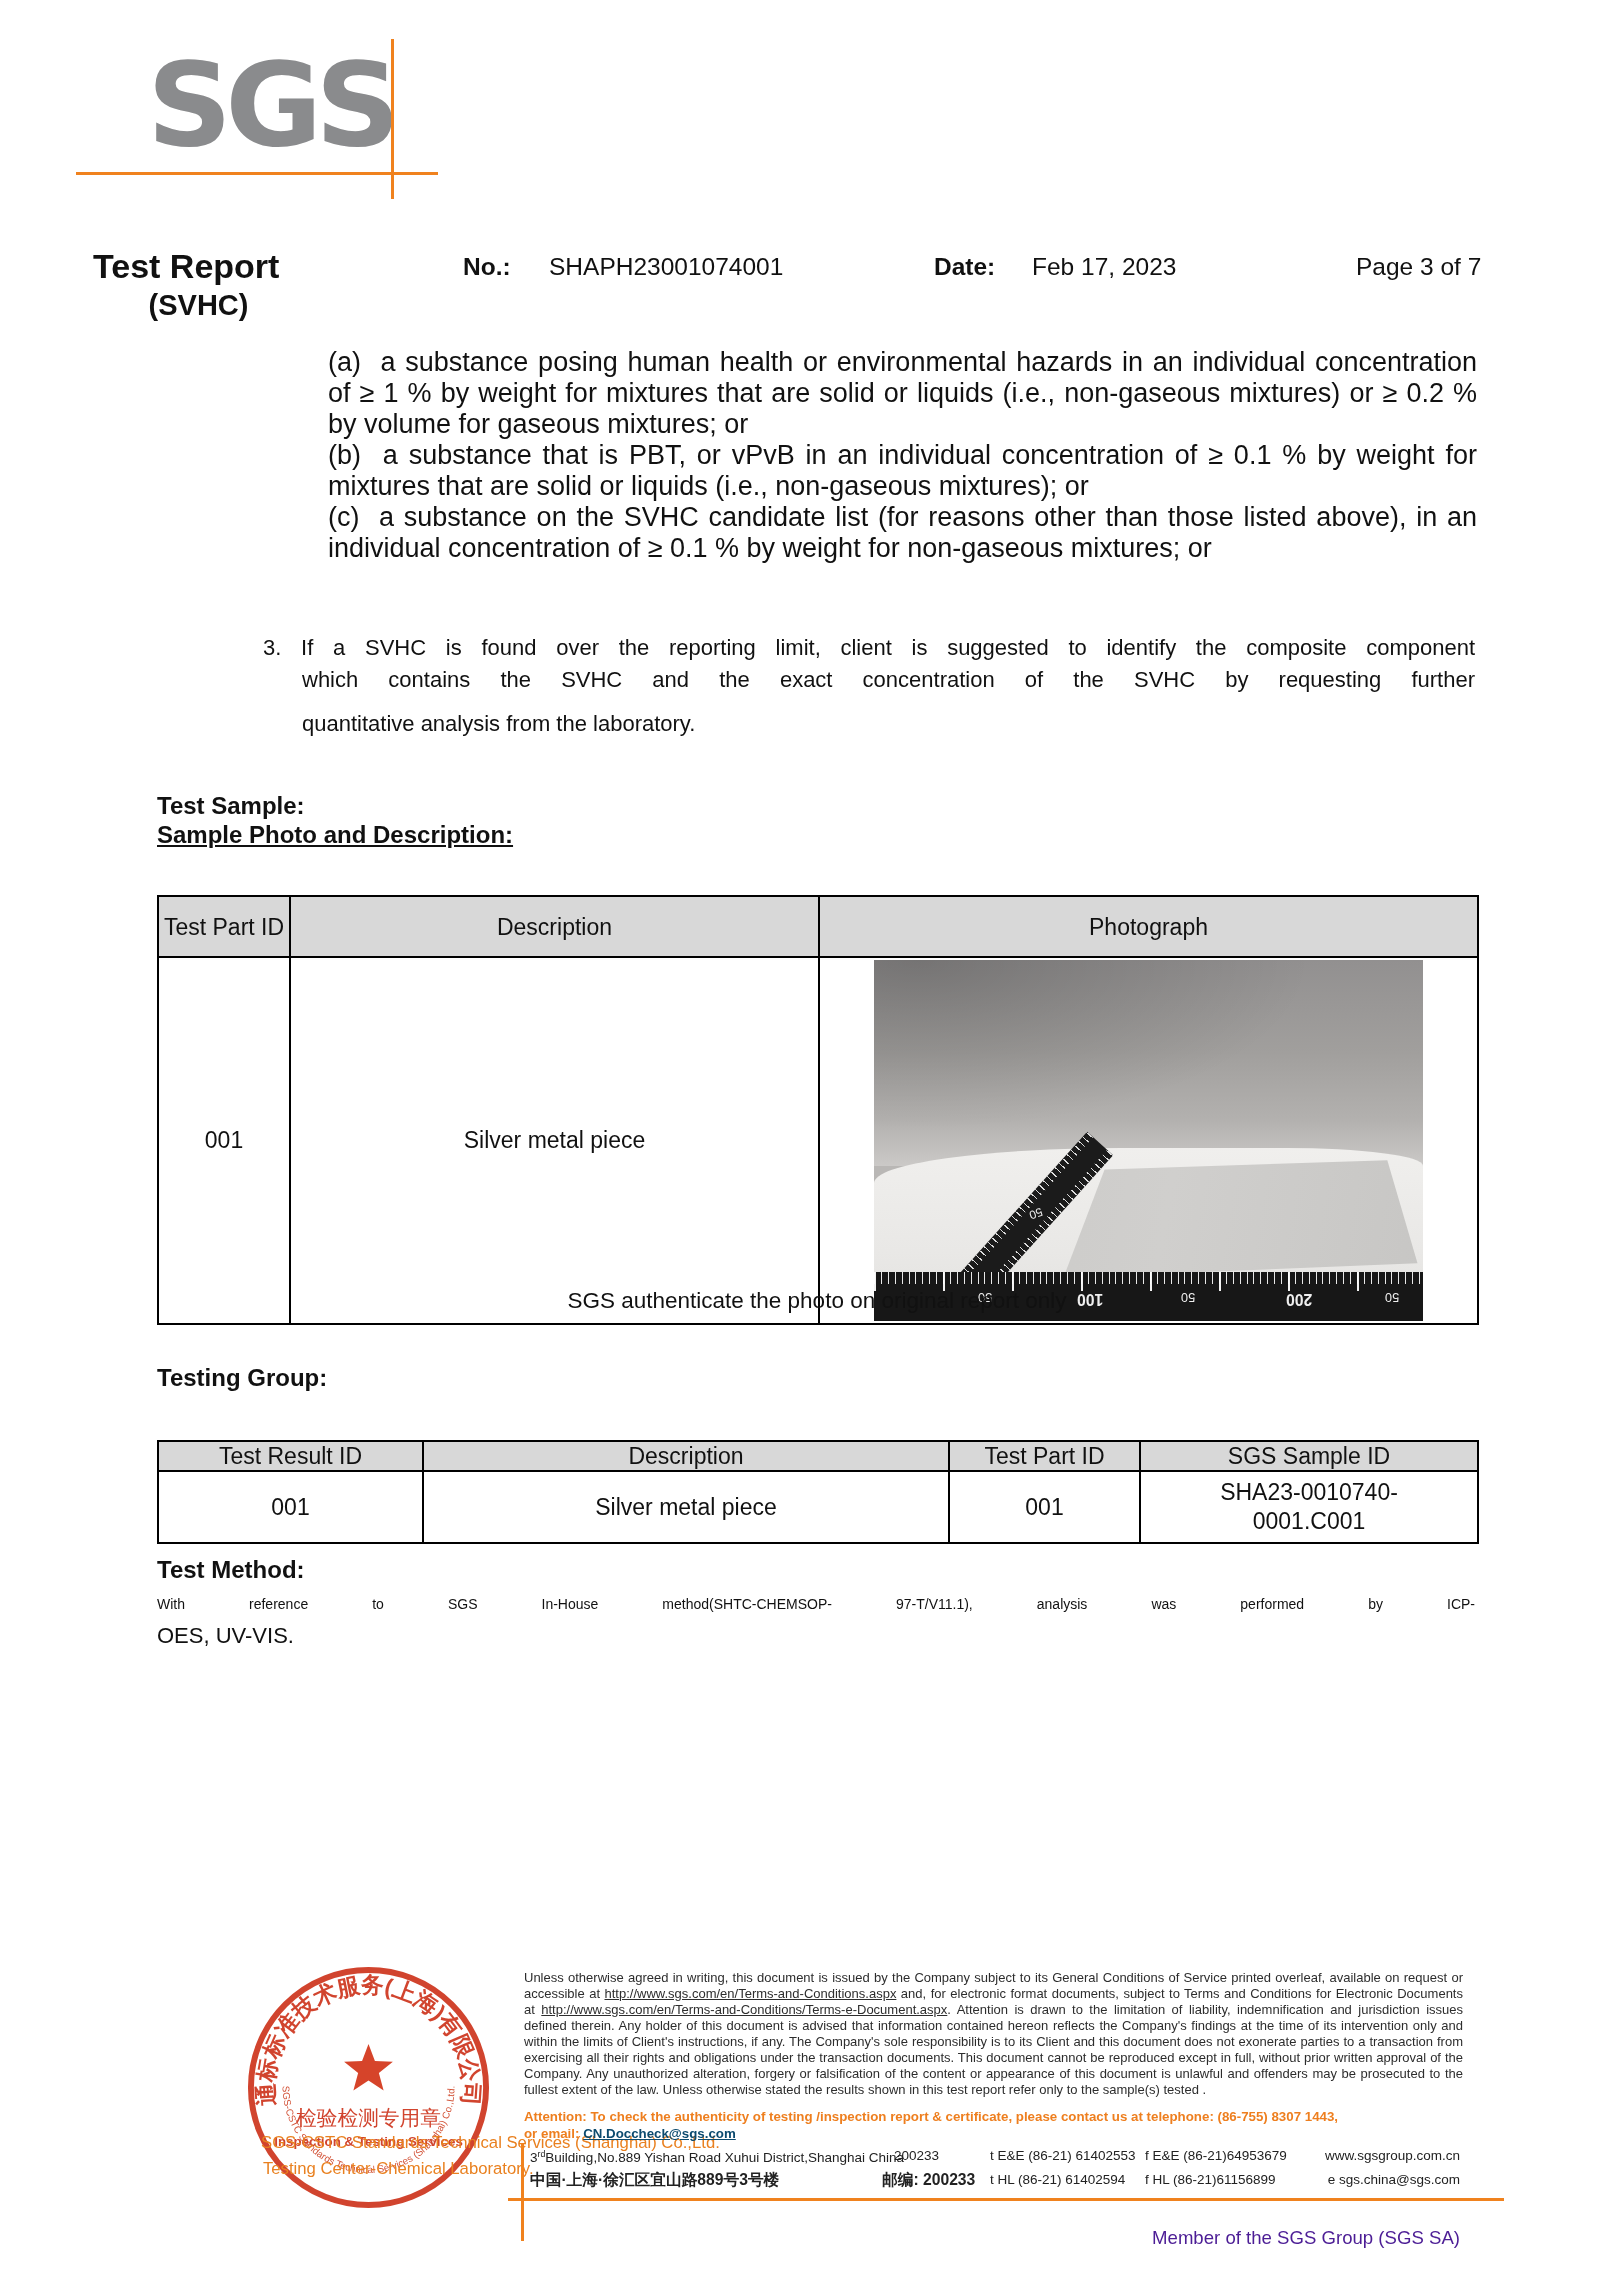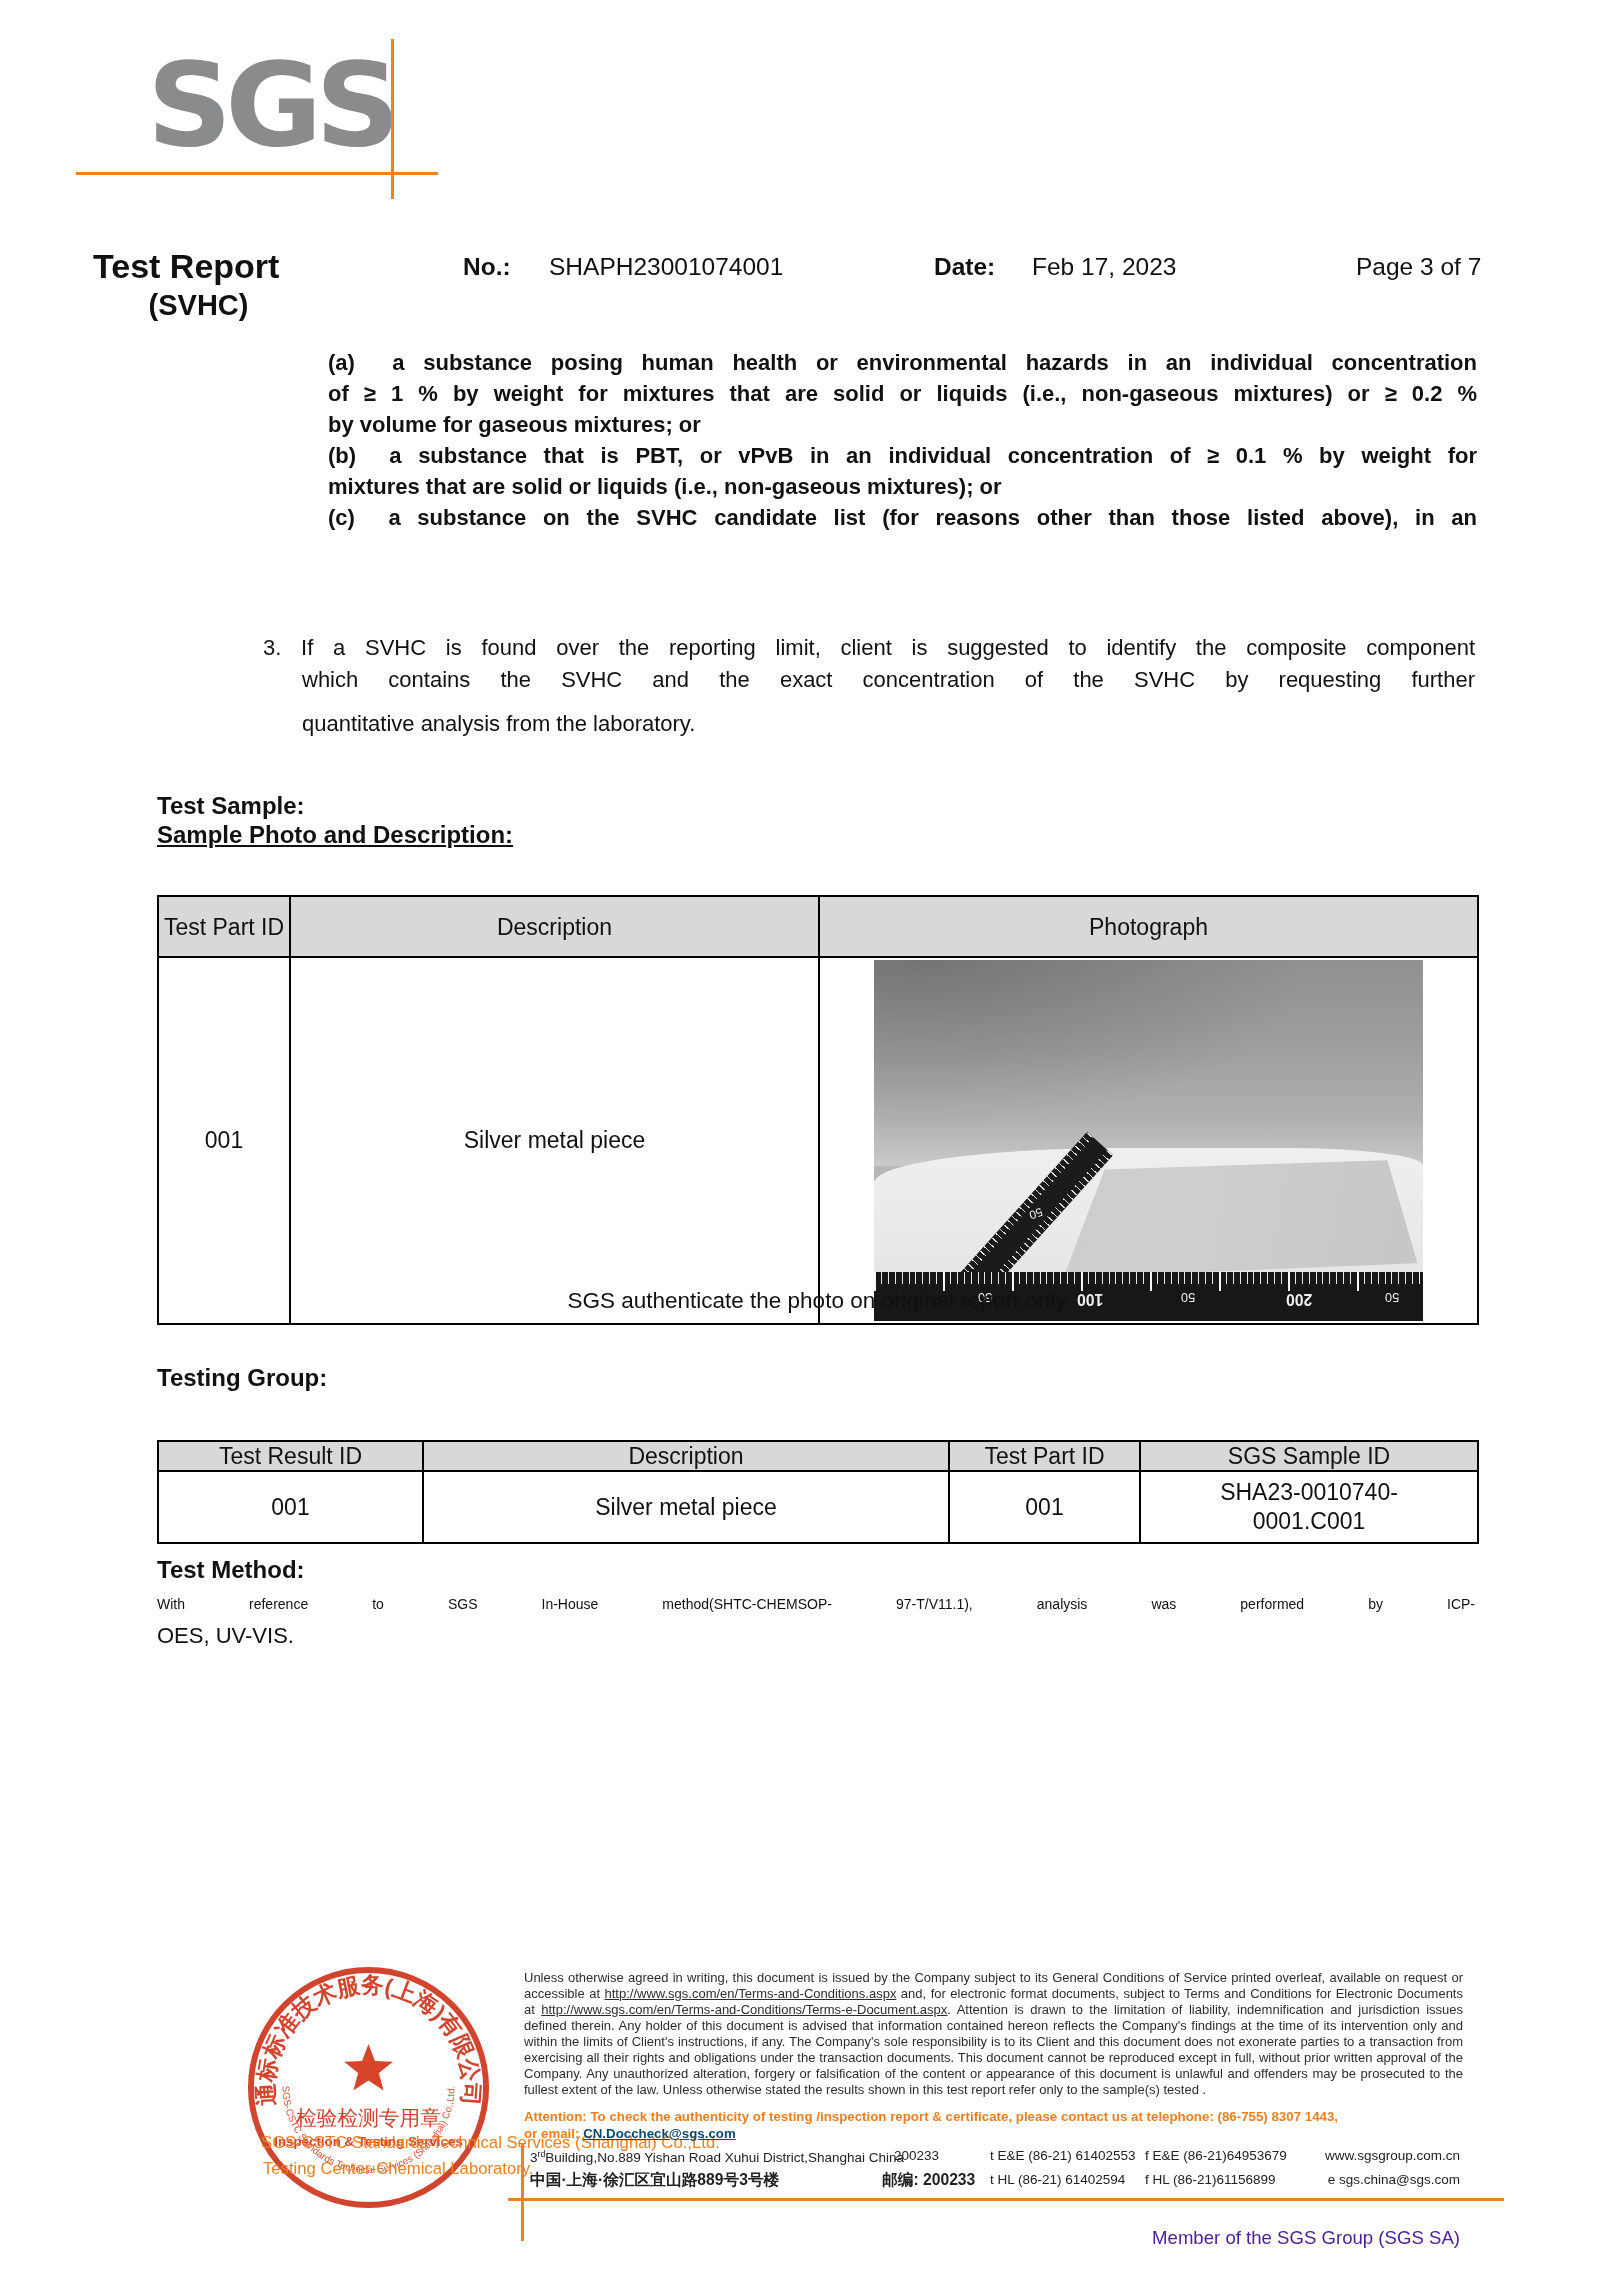--- a/index.html
+++ b/index.html
@@ -12,21 +12,21 @@
   .logo-text{font-family:"DejaVu Sans", sans-serif;font-weight:bold;font-size:116px;line-height:1;
              color:#8a8b8d;letter-spacing:-6.9px;transform:scaleX(1.02);transform-origin:left top;}
   .orange-hline{background:#f0821e;height:2.9px;}
   .orange-vline{background:#f0821e;width:2.9px;}
 
   .title1{font-size:34px;font-weight:bold;}
   .title2{font-size:29px;font-weight:bold;}
   .hmeta{font-size:24.5px;}
 
   
-  .clause{font-size:22px;line-height:31px;white-space:nowrap;font-weight:bold;}
+  .clause{font-size:27px;line-height:31px;white-space:nowrap;}
   .jline{width:1149px;text-align:justify;text-align-last:justify;white-space:normal;}
   .note-block{font-size:22px;line-height:32px;}
   .note-jline{width:1212px;text-align:justify;text-align-last:justify;}
   .note-indent{padding-left:39px;width:1173px;}
   .note-last{padding-left:39px;margin-top:12px;}
 
   .sec-h{font-size:24px;font-weight:bold;}
 
   
   table.rep{border-collapse:collapse;table-layout:fixed;margin-top:44px;}
@@ -89,20 +89,21 @@
   <div class="abs hmeta" style="left:1032px;top:253px;">Feb 17, 2023</div>
   <div class="abs hmeta" style="left:1356px;top:253px;">Page 3 of 7</div>
 
   <div class="abs" style="left:328px;top:347px;">
     <div class="clause jline">(a)&nbsp; a substance posing human health or environmental hazards in an individual concentration</div>
     <div class="clause jline">of ≥ 1 % by weight for mixtures that are solid or liquids (i.e., non-gaseous mixtures) or ≥ 0.2 %</div>
     <div class="clause">by volume for gaseous mixtures; or</div>
     <div class="clause jline">(b)&nbsp; a substance that is PBT, or vPvB in an individual concentration of ≥ 0.1 % by weight for</div>
     <div class="clause">mixtures that are solid or liquids (i.e., non-gaseous mixtures); or</div>
     <div class="clause jline">(c)&nbsp; a substance on the SVHC candidate list (for reasons other than those listed above), in an</div>
+    <div class="clause">individual concentration of ≥ 0.1 % by weight for non-gaseous mixtures; or</div>
   </div>
 
   <div class="abs note-block" style="left:263px;top:632px;">
     <div class="note-jline">3. If a SVHC is found over the reporting limit, client is suggested to identify the composite component</div>
     <div class="note-jline note-indent">which contains the SVHC and the exact concentration of the SVHC by requesting further</div>
     <div class="note-last">quantitative analysis from the laboratory.</div>
   </div>
 
   <div class="abs sec-h" style="left:157px;top:792px;">Test Sample:</div>
   <div class="abs sec-h" style="left:157px;top:821px;text-decoration:underline;">Sample Photo and Description:</div>

